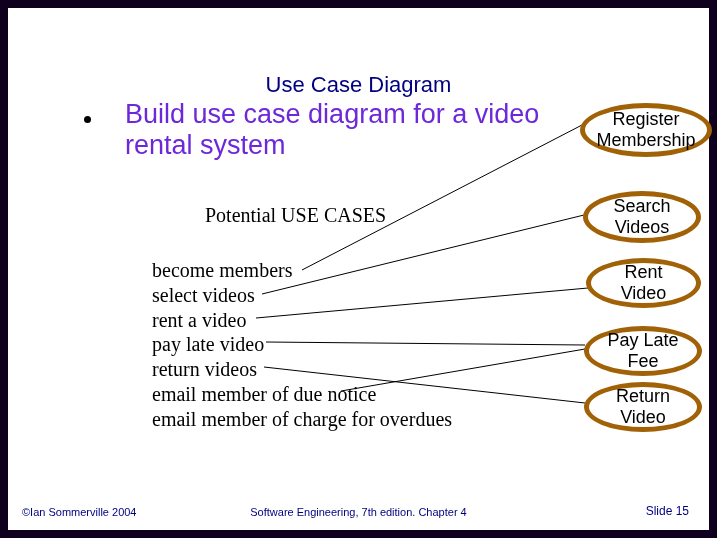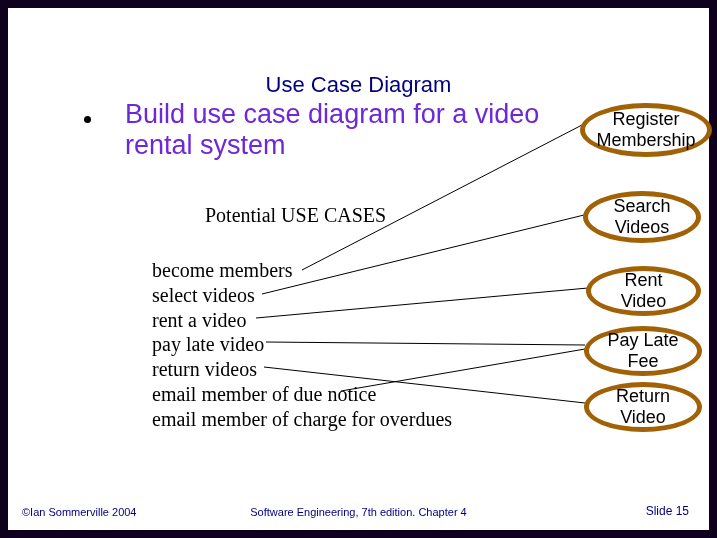--- a/index.html
+++ b/index.html
@@ -151,21 +151,21 @@
     </div>
   </div>
 
   <div class="bubble" style="left:575px; top:183px; width:108px; height:42px;">
     <div>
       <span>Search</span><br>
       <span>Videos</span>
     </div>
   </div>
 
-  <div class="bubble" style="left:578px; top:258px; width:105px; height:40px;">
+  <div class="bubble" style="left:578px; top:250px; width:105px; height:40px;">
     <div>
       <span>Rent</span><br>
       <span>Video</span>
     </div>
   </div>
 
   <div class="bubble" style="left:576px; top:318px; width:108px; height:40px;">
     <div>
       <span>Pay Late</span><br>
       <span>Fee</span>

